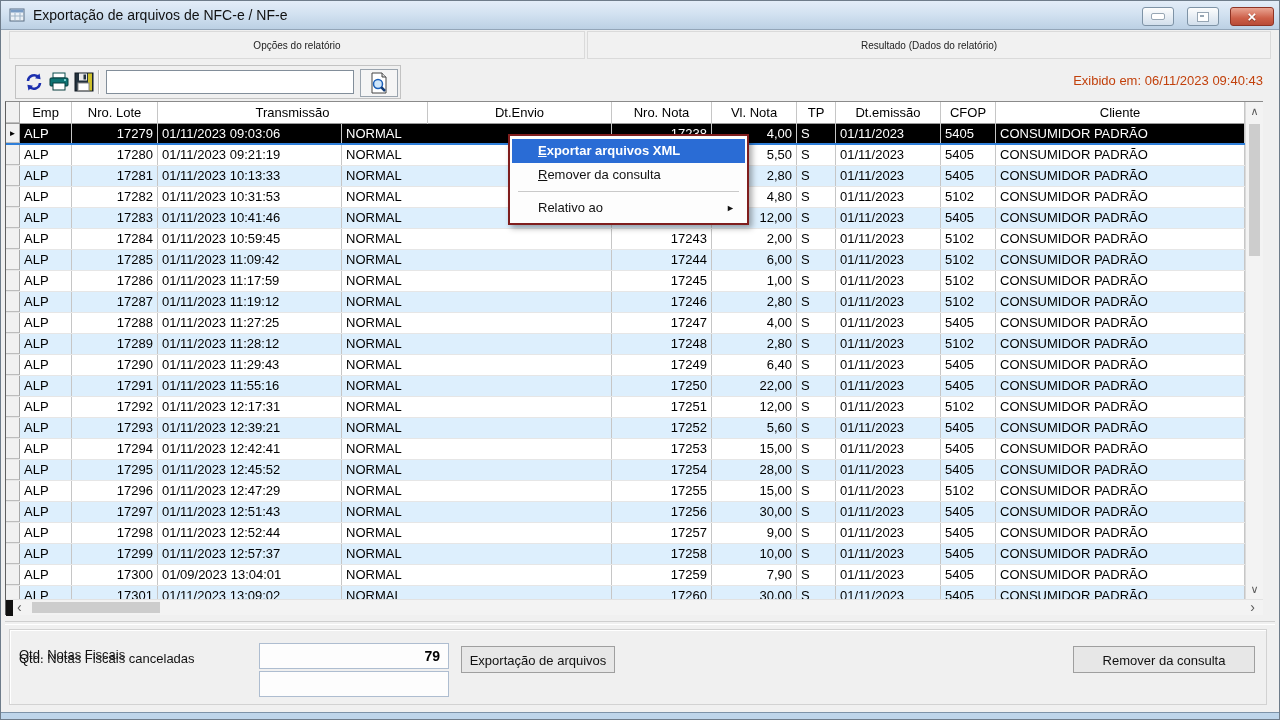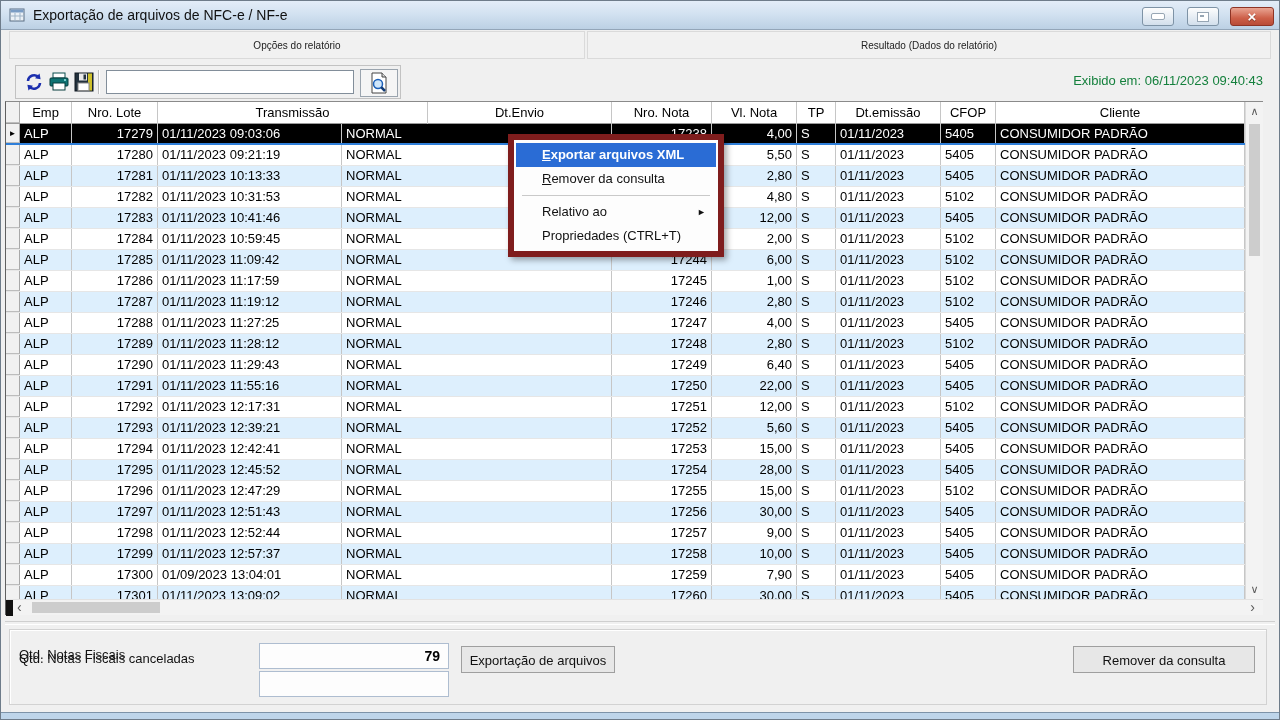--- a/index.html
+++ b/index.html
@@ -23,21 +23,21 @@
   .tab.left{left:8px;width:576px;}
   .tab.right{left:586px;width:684px;}
   
   .toolbar{position:absolute;left:14px;top:64px;width:386px;height:34px;border:1px solid #c2c2c2;background:#f0f0f0;box-sizing:border-box;}
   .tbtn{position:absolute;top:5px;width:24px;height:22px;display:flex;align-items:center;justify-content:center;}
   .tsep{position:absolute;left:82px;top:4px;width:1px;height:24px;background:#bdbdbd;border-right:1px solid #fff;}
   .filter-input{position:absolute;left:90px;top:4px;width:248px;height:24px;border:1px solid #828e9a;background:#fff;
     font-family:"Liberation Sans",sans-serif;font-size:13px;padding:0 4px;box-sizing:border-box;outline:none;}
   .preview-btn{position:absolute;left:344px;top:3px;width:36px;height:26px;border:1px solid #9aa4ae;background:#f5f5f5;
     display:flex;align-items:center;justify-content:center;}
-  .displayed-at{position:absolute;right:16px;top:72px;font-size:13px;color:#15803d;}
+  .displayed-at{position:absolute;right:16px;top:72px;font-size:13px;color:#c2410c;}
   
   .grid{position:absolute;left:4px;top:100px;width:1258px;height:514px;background:#fff;
     border-top:1px solid #8a8a8a;border-left:1px solid #606060;box-sizing:border-box;}
   .grid-header{position:absolute;left:0;top:0;right:18px;height:22px;display:flex;background:#fff;border-bottom:1px solid #9a9a9a;box-sizing:border-box;}
   .hcell{height:22px;line-height:21px;text-align:center;font-size:13px;color:#000;border-right:1px solid #c6c6c6;
     box-sizing:border-box;overflow:hidden;white-space:nowrap;flex:none;}
   .grid-body{position:absolute;left:0;top:22px;right:18px;bottom:16px;overflow:hidden;}
   .grow{display:flex;height:21px;background:#fff;border-bottom:1px solid #e6e6e6;box-sizing:border-box;}
   .grow.alt{background:#ddeffd;}
   .grow.sel{background:#000;color:#fff;border-bottom:2px solid #2f7fd9;}
@@ -53,21 +53,21 @@
   .vscroll{position:absolute;right:0;top:0;bottom:16px;width:18px;background:#f3f3f3;border-left:1px solid #dadada;box-sizing:border-box;}
   .vthumb{position:absolute;left:3px;right:3px;top:22px;height:132px;background:#cdcdcd;}
   .sarrow{position:absolute;color:#5a5a5a;font-size:11px;line-height:11px;text-align:center;width:100%;}
   .vscroll .up{top:4px;} .vscroll .down{bottom:4px;}
   .hscroll{position:absolute;left:0;right:0;bottom:0;height:16px;background:#f3f3f3;border-top:1px solid #e2e2e2;box-sizing:border-box;}
   .hcorner{position:absolute;left:0;top:0;width:7px;height:16px;background:#111;}
   .hthumb{position:absolute;left:26px;width:128px;top:2px;bottom:2px;background:#cdcdcd;}
   .harrow{position:absolute;top:0;color:#5a5a5a;font-size:14px;line-height:15px;}
   .hscroll .left{left:11px;} .hscroll .right{right:8px;}
   
-  .ctx-menu{position:absolute;left:507px;top:133px;width:216px;background:#fdfdfd;border:6px solid #7f1d1d;
+  .ctx-menu{position:absolute;left:507px;top:133px;width:241px;background:#fdfdfd;border:2px solid #7f1d1d;
     box-shadow:3px 3px 6px rgba(0,0,0,.35);padding:3px 0;box-sizing:border-box;z-index:10;}
   .mitem{position:relative;height:24px;line-height:24px;font-size:13px;color:#111;padding-left:26px;padding-right:20px;margin:0 2px;}
   .mitem.hl{background:#2a6cd5;color:#fff;font-weight:bold;}
   .mkey{text-decoration:underline;}
   .msep{height:1px;background:#c9c9c9;margin:4px 8px;}
   .msub{position:absolute;right:10px;top:0;font-size:9px;}
   
   .sep-line{position:absolute;left:4px;right:4px;top:620px;height:2px;border-top:1px solid #cfcfcf;border-bottom:1px solid #fff;}
   .footer-box{position:absolute;left:8px;top:628px;width:1258px;height:76px;border:1px solid #d2d2d2;
     box-shadow:inset 1px 1px 0 #fff;box-sizing:border-box;}
@@ -484,23 +484,20 @@
       <span class="mkey">E</span><span>xportar arquivos XML</span>
     </div>
     <div class="mitem">
       <span class="mkey">R</span><span>emover da consulta</span>
     </div>
     <div class="msep"></div>
     <div class="mitem">
       <span>Relativo ao</span>
       <span class="msub">►</span>
     </div>
-    <div class="mitem">
-      <span>Propriedades (CTRL+T)</span>
-    </div>
   </div>
 
   <div class="sep-line"></div>
   <div class="footer-box"></div>
   <div class="flabel l1">Qtd. Notas Fiscais</div>
   <div class="ffield f1">79</div>
   <div class="flabel l2">Qtd. Notas Fiscais canceladas</div>
   <div class="ffield f2"></div>
   <button class="fbtn export">Exportação de arquivos</button>
   <button class="fbtn remove">Remover da consulta</button>

